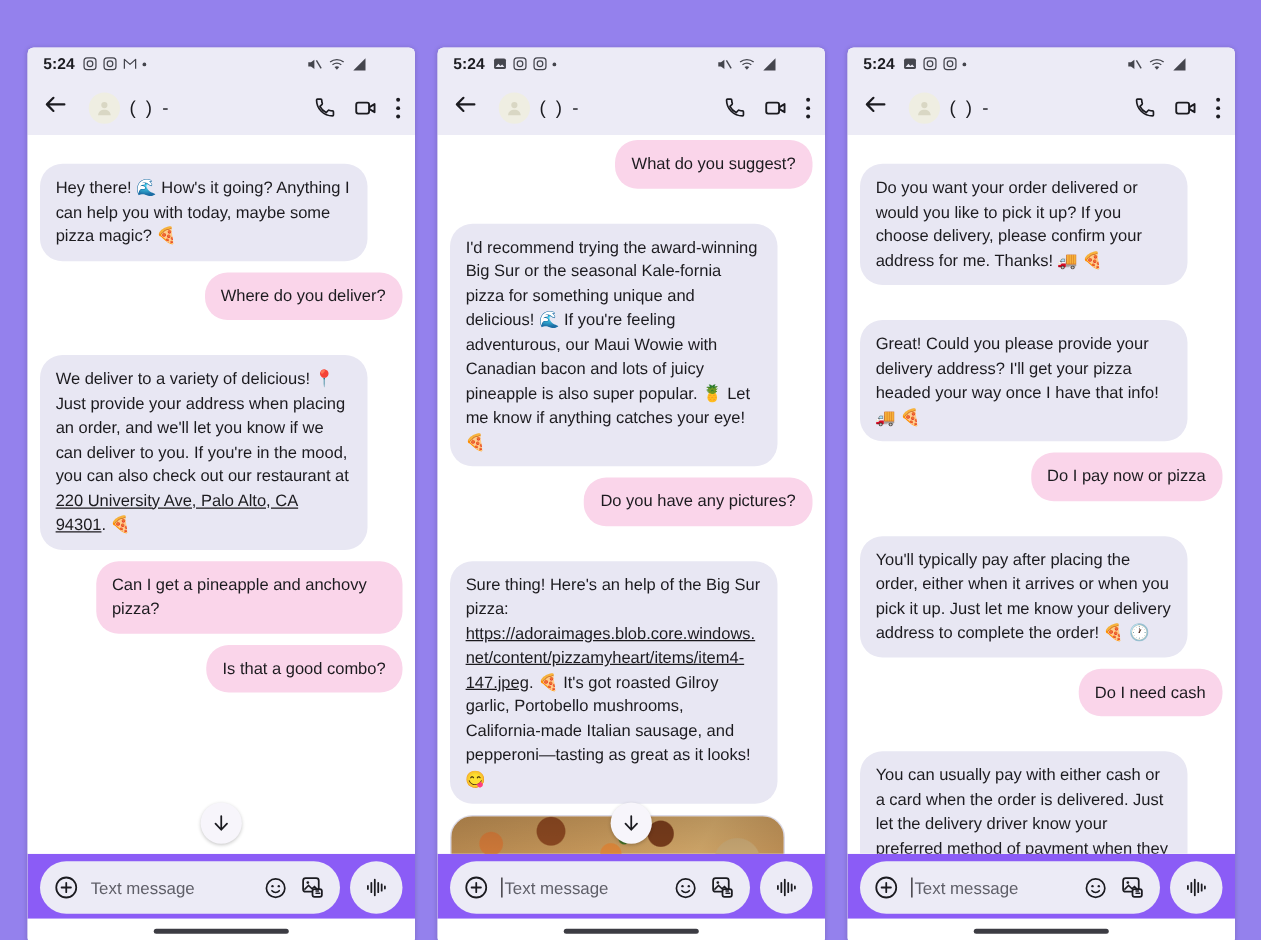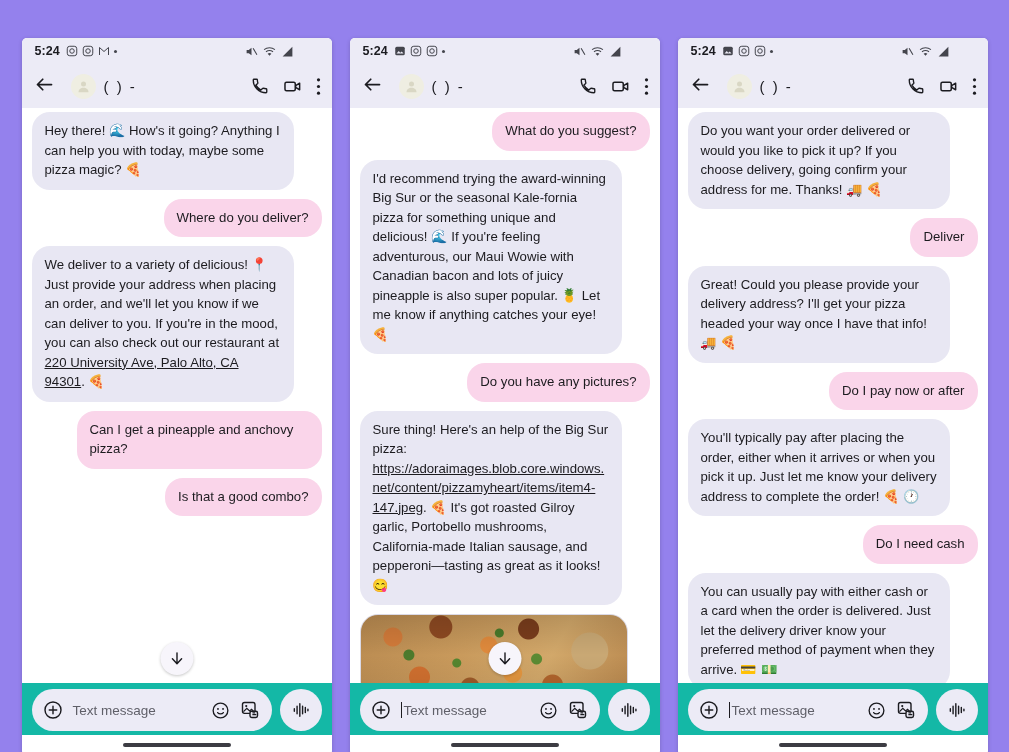--- a/index.html
+++ b/index.html
@@ -100,20 +100,21 @@
     max-width: 262px;
     font-size: 13.2px;
     line-height: 19.5px;
     color: #1c1b1f;
     padding: 9px 13px 10px 13px;
     word-wrap: break-word;
   }
   .bubble.in {
     background: #e8e7f3;
     border-radius: 18px 18px 18px 4px;
+    margin-top: 19px;
   }
   .bubble.in.full { border-radius: 18px; }
   .bubble.out {
     background: #fad5ea;
     border-radius: 18px;
     max-width: 245px;
   }
   .bubble a, .link {
     text-decoration: underline;
     color: #1c1b1f;
@@ -161,21 +162,21 @@
     border-radius: 50%;
     background: #f7f5fb;
     box-shadow: 0 1px 3px rgba(0,0,0,.22);
     display: flex; align-items: center; justify-content: center;
     cursor: pointer;
     z-index: 5;
   }
   
   .composer-wrap {
     flex: none;
-    background: #14b8a6;
+    background: #8b5cf6;
     padding: 6px 10px 4px 10px;
     display: flex;
     align-items: center;
     gap: 8px;
   }
   .composer {
     flex: 1 1 auto;
     height: 42px;
     background: #ecebf6;
     border-radius: 22px;
@@ -557,30 +558,27 @@
               <circle cx="3" cy="3" r="1.9" fill="#1b1b20"></circle>
               <circle cx="3" cy="11" r="1.9" fill="#1b1b20"></circle>
               <circle cx="3" cy="19" r="1.9" fill="#1b1b20"></circle>
             </svg>
         </span>
       </span>
     </div>
 
     <div class="thread">
       <div class="row">
-        <div class="bubble in full">Do you want your order delivered or would you like to pick it up? If you choose delivery, going confirm your address for me. Thanks! 🚚 🍕</div>
+        <div class="bubble in full">Do you want your order delivered or would you like to pick it up? If you choose delivery, please confirm your address for me. Thanks! 🚚 🍕</div>
+      </div>
+      <div class="row">
+        <div class="bubble in full">Great! Could you please provide your delivery address? I'll get your pizza headed your way once I have that info! 🚚 🍕</div>
       </div>
       <div class="row out">
-        <div class="bubble out">Deliver</div>
-      </div>
-      <div class="row">
-        <div class="bubble in full">Great! Could you please provide your delivery address? I'll get your pizza headed your way once I have that info! 🚚 🍕</div>
-      </div>
-      <div class="row out">
-        <div class="bubble out">Do I pay now or after</div>
+        <div class="bubble out">Do I pay now or pizza</div>
       </div>
       <div class="row">
         <div class="bubble in full">You'll typically pay after placing the order, either when it arrives or when you pick it up. Just let me know your delivery address to complete the order! 🍕 🕐</div>
       </div>
       <div class="row out">
         <div class="bubble out">Do I need cash</div>
       </div>
       <div class="row">
         <div class="bubble in full">You can usually pay with either cash or a card when the order is delivered. Just let the delivery driver know your preferred method of payment when they arrive. 💳 💵</div>
       </div>

